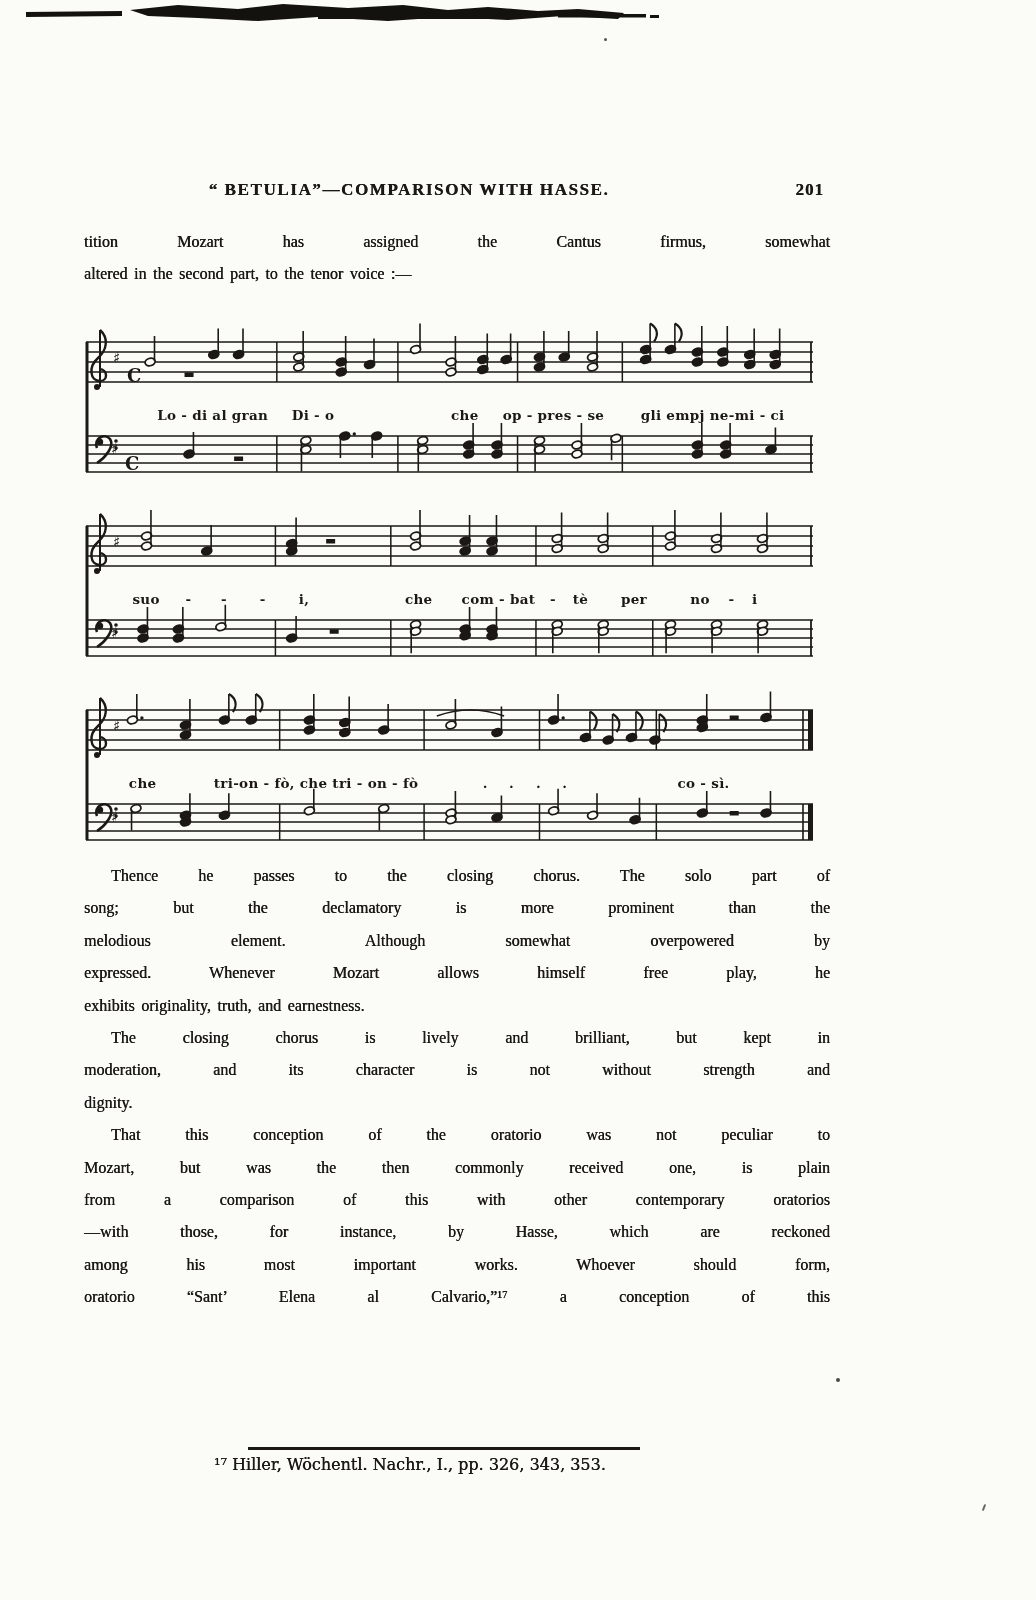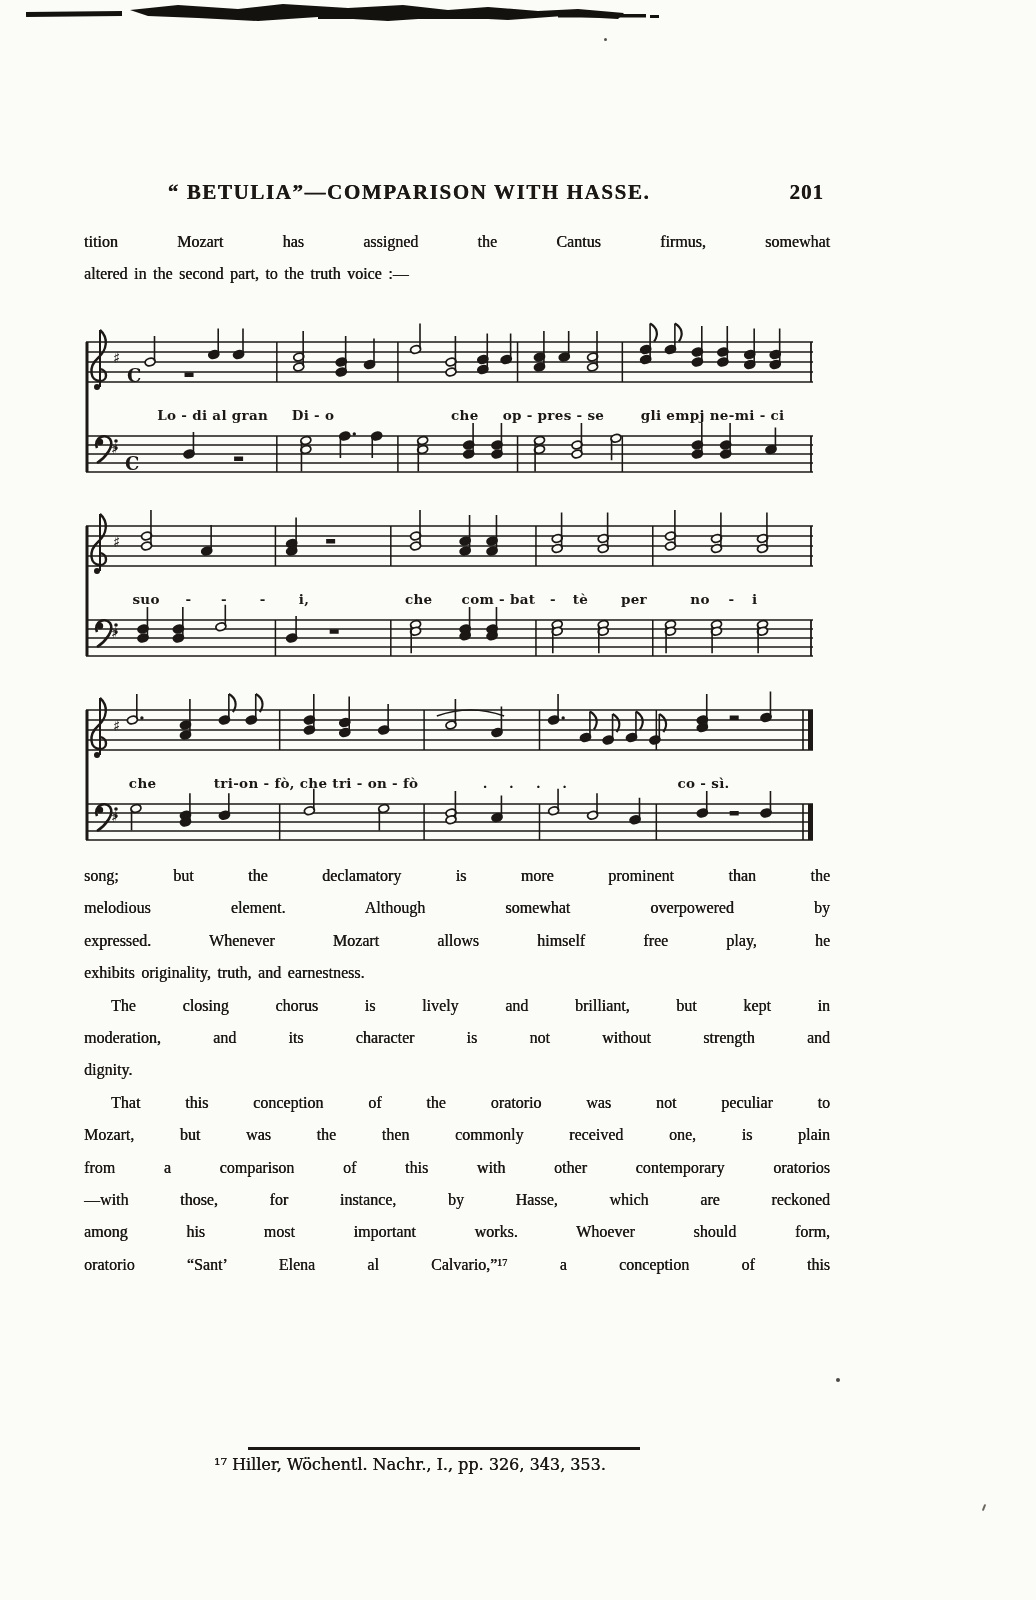--- a/index.html
+++ b/index.html
@@ -6,21 +6,21 @@
   body{
     width:1036px;height:1600px;position:relative;overflow:hidden;
     background:#fbfbf8;
     font-family:"Liberation Serif","DejaVu Serif",serif;
     color:#1b1815;
   }
   .page{position:absolute;inset:0;}
   
   .runhead{
     position:absolute;left:84px;top:180px;width:746px;height:26px;
-    font-size:21px;font-weight:700;letter-spacing:1.6px;
+    font-size:17px;font-weight:700;letter-spacing:1.6px;
     text-shadow:0.3px 0 0 currentColor;
   }
   .runhead .title{position:absolute;left:0;right:96px;text-align:center;}
   .runhead .pgnum{position:absolute;right:6px;top:0;letter-spacing:1px;}
   
   .col{position:absolute;left:84px;width:746px;}
   .para{font-size:16px;line-height:32.4px;word-spacing:2.5px;
         text-shadow:0.35px 0 0 currentColor;}
   .tline{text-align:justify;text-align-last:justify;white-space:normal;}
   .tline.last{text-align-last:left;}
@@ -55,21 +55,21 @@
   <div class="speck s2"></div>
   <div class="speck s3"></div>
 
   <div class="runhead">
     <span class="title">“ BETULIA”—COMPARISON WITH HASSE.</span>
     <span class="pgnum">201</span>
   </div>
 
   <div class="col para" style="top:226px;">
       <div class="tline">tition Mozart has assigned the Cantus firmus, somewhat</div>
-      <div class="tline last">altered in the second part, to the truth voice :—</div>
+      <div class="tline last">altered in the second part, to the tenor voice :—</div>
     </div>
 
   <div class="music" style="top:318px;"><svg width="732" height="164" viewBox="0 0 732 164">
         <line x1="3" y1="24" x2="730" y2="24" stroke="#1b1815" stroke-width="1.4"></line>
         <line x1="3" y1="118" x2="730" y2="118" stroke="#1b1815" stroke-width="1.4"></line>
         <line x1="3" y1="34" x2="730" y2="34" stroke="#1b1815" stroke-width="1.4"></line>
         <line x1="3" y1="127" x2="730" y2="127" stroke="#1b1815" stroke-width="1.4"></line>
         <line x1="3" y1="44" x2="730" y2="44" stroke="#1b1815" stroke-width="1.4"></line>
         <line x1="3" y1="136" x2="730" y2="136" stroke="#1b1815" stroke-width="1.4"></line>
         <line x1="3" y1="54" x2="730" y2="54" stroke="#1b1815" stroke-width="1.4"></line>
@@ -445,20 +445,21 @@
         <text x="130.82" y="102" fill="#1b1815" font-size="13.5" font-family="&quot;DejaVu Serif&quot;,serif" font-weight="bold" letter-spacing="0.3">tri-on - fò, che tri - on - fò</text>
         <text x="399.86" y="102" fill="#1b1815" font-size="13.5" font-family="&quot;DejaVu Serif&quot;,serif" font-weight="bold" letter-spacing="0.3">.</text>
         <text x="426.056" y="102" fill="#1b1815" font-size="13.5" font-family="&quot;DejaVu Serif&quot;,serif" font-weight="bold" letter-spacing="0.3">.</text>
         <text x="452.96" y="102" fill="#1b1815" font-size="13.5" font-family="&quot;DejaVu Serif&quot;,serif" font-weight="bold" letter-spacing="0.3">.</text>
         <text x="479.156" y="102" fill="#1b1815" font-size="13.5" font-family="&quot;DejaVu Serif&quot;,serif" font-weight="bold" letter-spacing="0.3">.</text>
         <text x="594.56" y="102" fill="#1b1815" font-size="13.5" font-family="&quot;DejaVu Serif&quot;,serif" font-weight="bold" letter-spacing="0.3">co - sì.</text>
       </svg></div>
 
   <div class="col" style="top:860px;">
     <div class="para">
+        <div class="tline ind">Thence he passes to the closing chorus.  The solo part of</div>
         <div class="tline">song; but the declamatory is more prominent than the</div>
         <div class="tline">melodious element.  Although somewhat overpowered by</div>
         <div class="tline">expressed.  Whenever Mozart allows himself free play, he</div>
         <div class="tline last">exhibits originality, truth, and earnestness.</div>
       </div>
     <div class="para">
         <div class="tline ind">The closing chorus is lively and brilliant, but kept in</div>
         <div class="tline">moderation, and its character is not without strength and</div>
         <div class="tline last">dignity.</div>
       </div>

